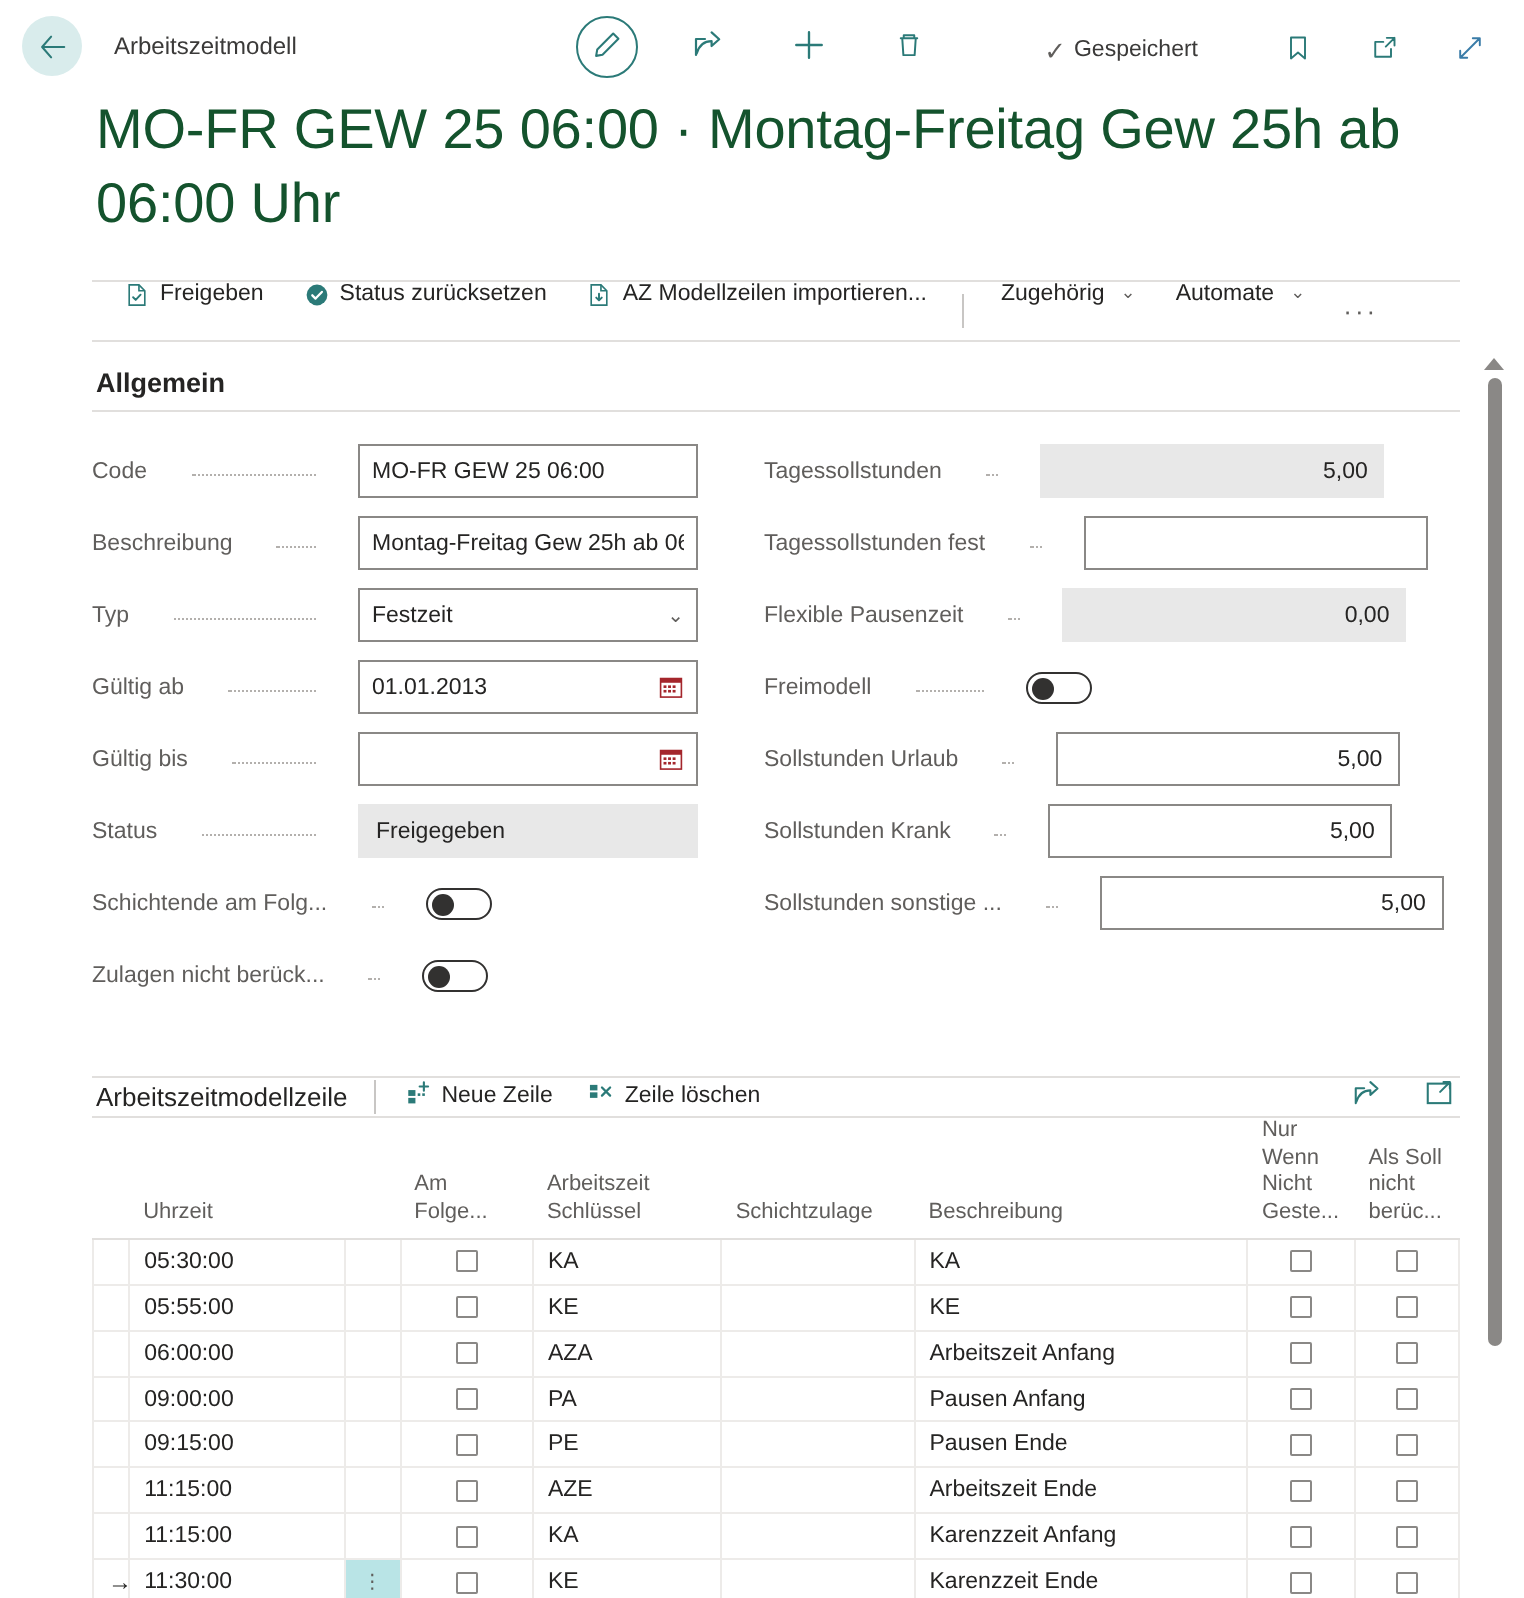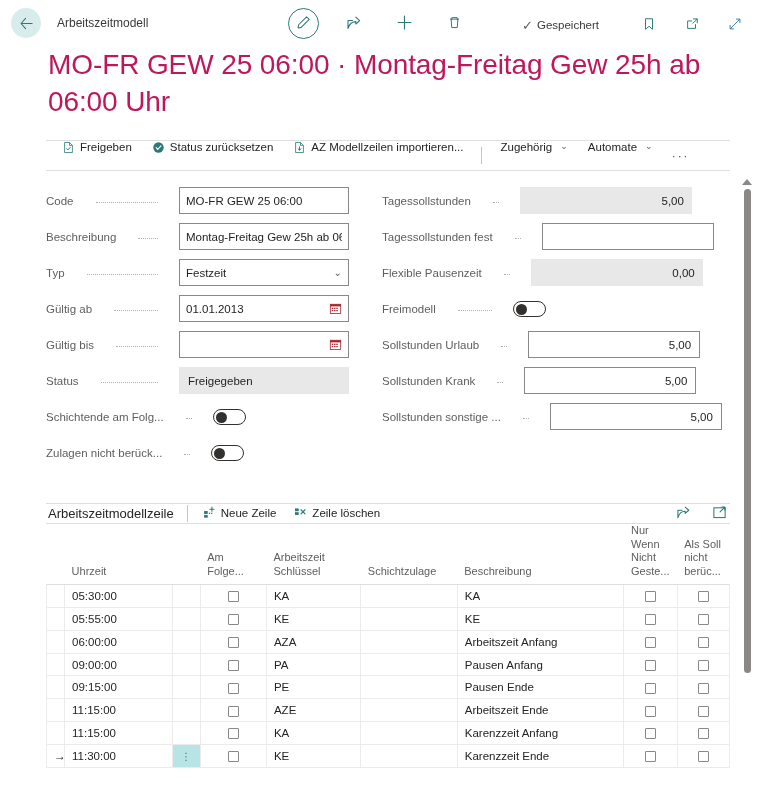--- a/index.html
+++ b/index.html
@@ -71,21 +71,21 @@
     font-size: 11.5px; color: #3b3a39;
     margin-right: 22px;
     cursor: default;
   }
   .saved .chk { color: #605e5c; font-size: 13px; line-height: 1; }
 
   
   .page-title {
     font-size: 28px;
     font-weight: 400;
-    color: #be185d;
+    color: #14532d;
     line-height: 1.32;
     margin: 1px 0 0 48px;
     max-width: 680px;
     letter-spacing: -0.1px;
   }
 
   
   .ribbon {
     margin: 19px 32px 0 46px;
     border-top: 1px solid #e1dfdd;
@@ -414,20 +414,21 @@
   <div class="ribbon-dots">···</div>
 </div>
 
 <div class="content">
 
   <div class="scroll-track">
     <div class="scroll-arrow"></div>
     <div class="scroll-thumb"></div>
   </div>
 
+  <div class="section-head">Allgemein</div>
 
   <div class="form-cols">
     <div class="col left" id="col-left">
         <div class="field">
           <span class="flabel">Code</span>
           <span class="dots"></span>
           <span class="ctrl">
             <span class="val">MO-FR GEW 25 06:00</span>
           </span>
         </div>

